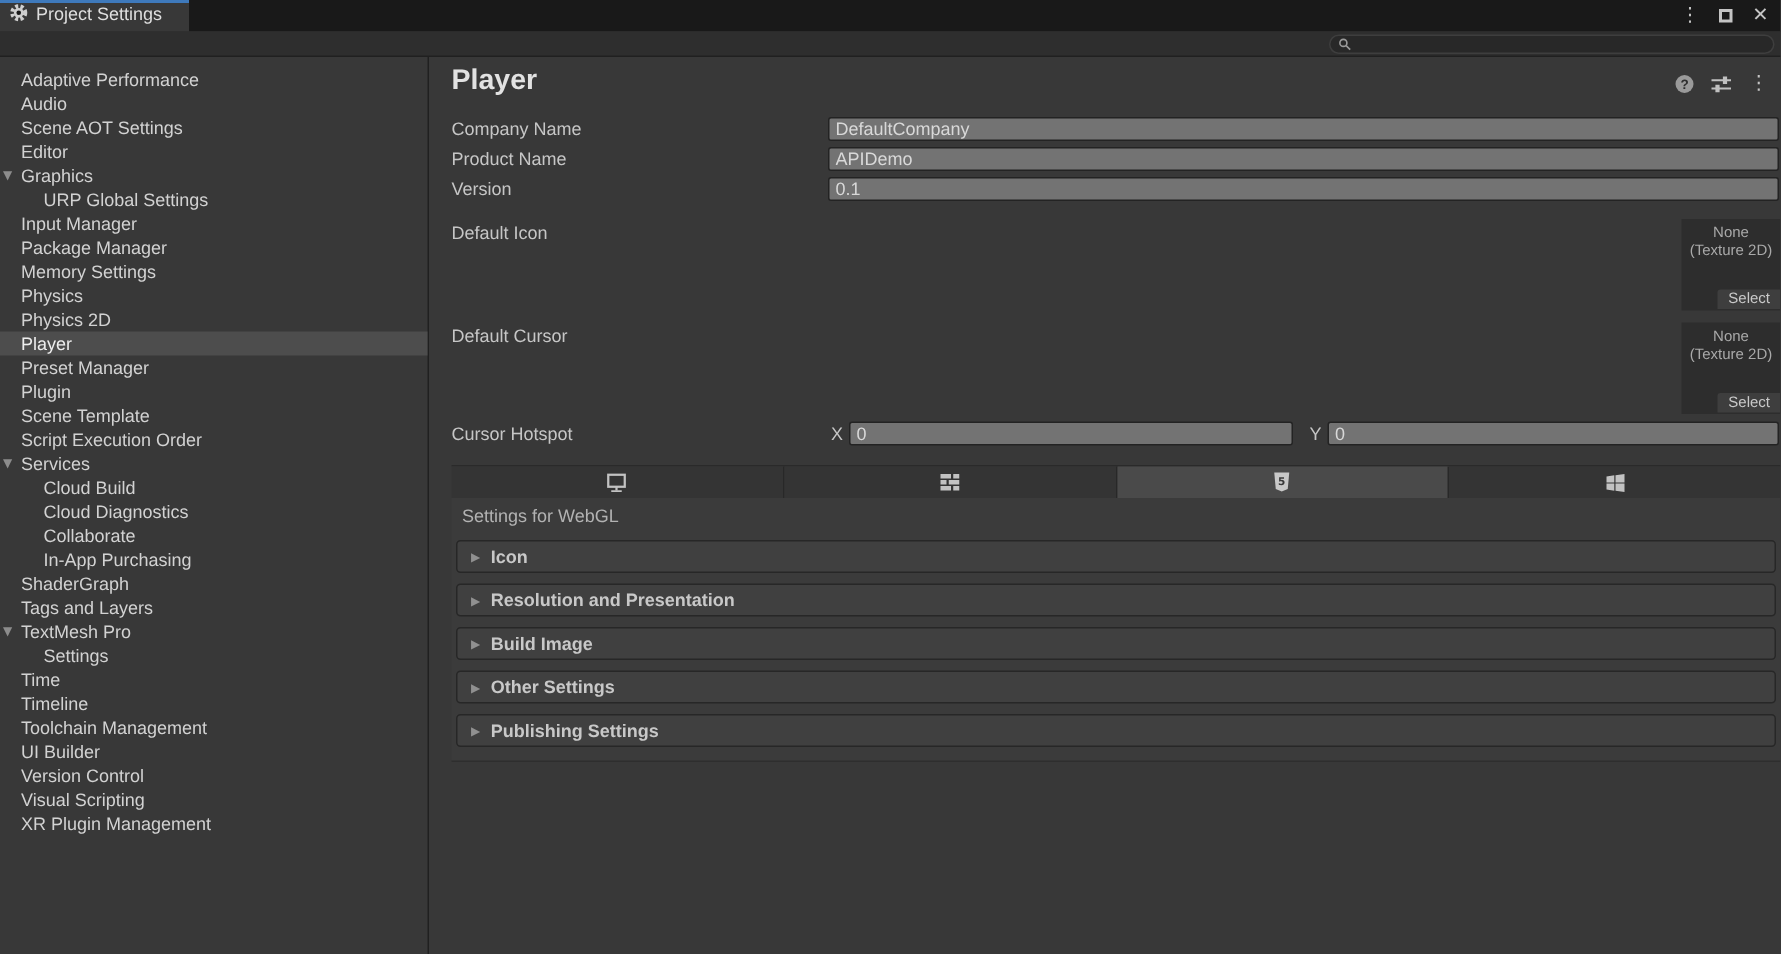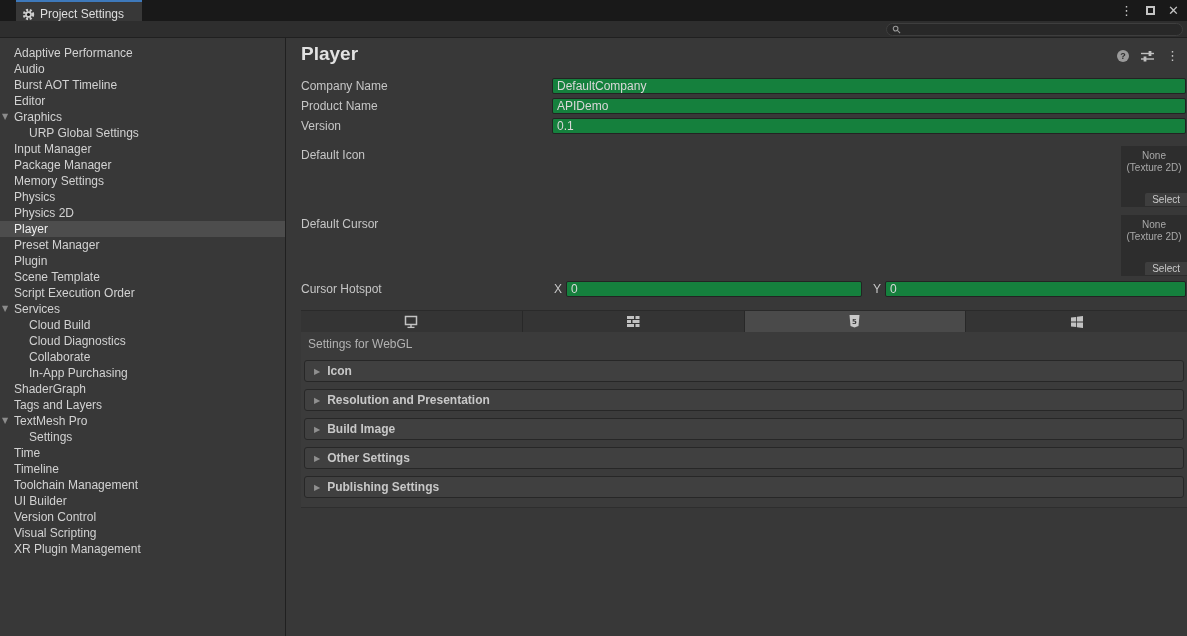--- a/index.html
+++ b/index.html
@@ -5,23 +5,23 @@
   * { box-sizing: border-box; }
   html,body { margin:0; padding:0; }
   body {
     width:1187px; height:636px; position:relative; overflow:hidden;
     background:#383838; font-family:"Liberation Sans",sans-serif;
     -webkit-font-smoothing:antialiased;
   }
   
   .titlebar { position:absolute; top:0; left:0; right:0; height:21px; background:#191919; }
   .window-tab {
-    position:absolute; left:16px; top:0; width:126px; height:21px;
+    position:absolute; left:0; top:0; width:126px; height:21px;
     background:#383838; border-top:2px solid #3E79BB;
-    display:flex; align-items:flex-end; gap:5px; padding-left:6px;
+    display:flex; align-items:flex-start; gap:5px; padding-left:6px;
     color:#DEDEDE; font-size:12px; white-space:nowrap;
   }
   .win-controls { position:absolute; right:8px; top:0; height:21px; display:flex; align-items:center; gap:13px; }
   .glyph-icon { color:#C4C4C4; font-family:"DejaVu Sans",sans-serif; font-size:13px; line-height:1; }
   .maxbox { width:9px; height:9px; border:2px solid #C4C4C4; display:inline-block; }
   
   .toolbar { position:absolute; top:21px; left:0; right:0; height:17px; background:#2E2E2E; border-bottom:1px solid #202020; }
   .searchbox {
     position:absolute; right:4px; top:2px; width:297px; height:13px;
     background:#282828; border:1px solid #3E3E3E; border-radius:7px;
@@ -41,21 +41,21 @@
   .side-row.indent1 { padding-left:29px; }
   .side-row.selected { background:#4D4D4D; color:#EDEDED; }
   .fold { position:absolute; left:2px; top:0; width:11px; color:#8C8C8C; font-size:8px; font-family:"DejaVu Sans",sans-serif; }
   
   .main { position:absolute; top:38px; left:287px; right:0; bottom:0; background:#383838; }
   .panel-title { position:absolute; left:14px; top:5px; font-size:19px; font-weight:bold; color:#E2E2E2; }
   .panel-icons { position:absolute; right:8px; top:11px; display:flex; align-items:center; gap:11px; }
   .help-circle { width:12px; height:12px; border-radius:50%; background:#9A9A9A; color:#2E2E2E; font-size:9px; font-weight:bold; display:flex; align-items:center; justify-content:center; }
   .prop-label { position:absolute; left:14px; font-size:12px; color:#C6C6C6; height:16px; line-height:16px; white-space:nowrap; }
   .tfield {
-    position:absolute; height:16px; background:#15803d; border:1px solid #232323; border-radius:2px;
+    position:absolute; height:16px; background:#737373; border:1px solid #232323; border-radius:2px;
     color:#D8D8D8; font-size:12px; padding:0 4px; font-family:"Liberation Sans",sans-serif; outline:none;
   }
   .row1 { top:40px; } .row2 { top:60px; } .row3 { top:80px; }
   .wide { left:265px; right:1px; }
   
   .tex-box { position:absolute; right:0; width:66px; height:61px; background:#2D2D2D; }
   .tex-box .none-line { text-align:center; font-size:10px; color:#A9A9A9; line-height:12px; }
   .tex-box .none-line:first-child { margin-top:4px; }
   .select-btn {
     position:absolute; right:0; bottom:1px; height:13px; line-height:13px;
@@ -104,21 +104,21 @@
       <circle cx="4" cy="4" r="2.6" fill="none" stroke="#9A9A9A" stroke-width="1.2"></circle>
       <line x1="6" y1="6" x2="9" y2="9" stroke="#9A9A9A" stroke-width="1.2"></line>
     </svg>
     <input type="text" placeholder="" value="" style="">
   </div>
 </div>
 
 <div class="sidebar">
     <div class="side-row"><span>Adaptive Performance</span></div>
     <div class="side-row"><span>Audio</span></div>
-    <div class="side-row"><span>Burst AOT Timeline</span></div>
+    <div class="side-row"><span>Scene AOT Settings</span></div>
     <div class="side-row"><span>Editor</span></div>
     <div class="side-row"><span class="fold">▼</span><span>Graphics</span></div>
     <div class="side-row indent1"><span>URP Global Settings</span></div>
     <div class="side-row"><span>Input Manager</span></div>
     <div class="side-row"><span>Package Manager</span></div>
     <div class="side-row"><span>Memory Settings</span></div>
     <div class="side-row"><span>Physics</span></div>
     <div class="side-row"><span>Physics 2D</span></div>
     <div class="side-row selected"><span>Player</span></div>
     <div class="side-row"><span>Preset Manager</span></div>

